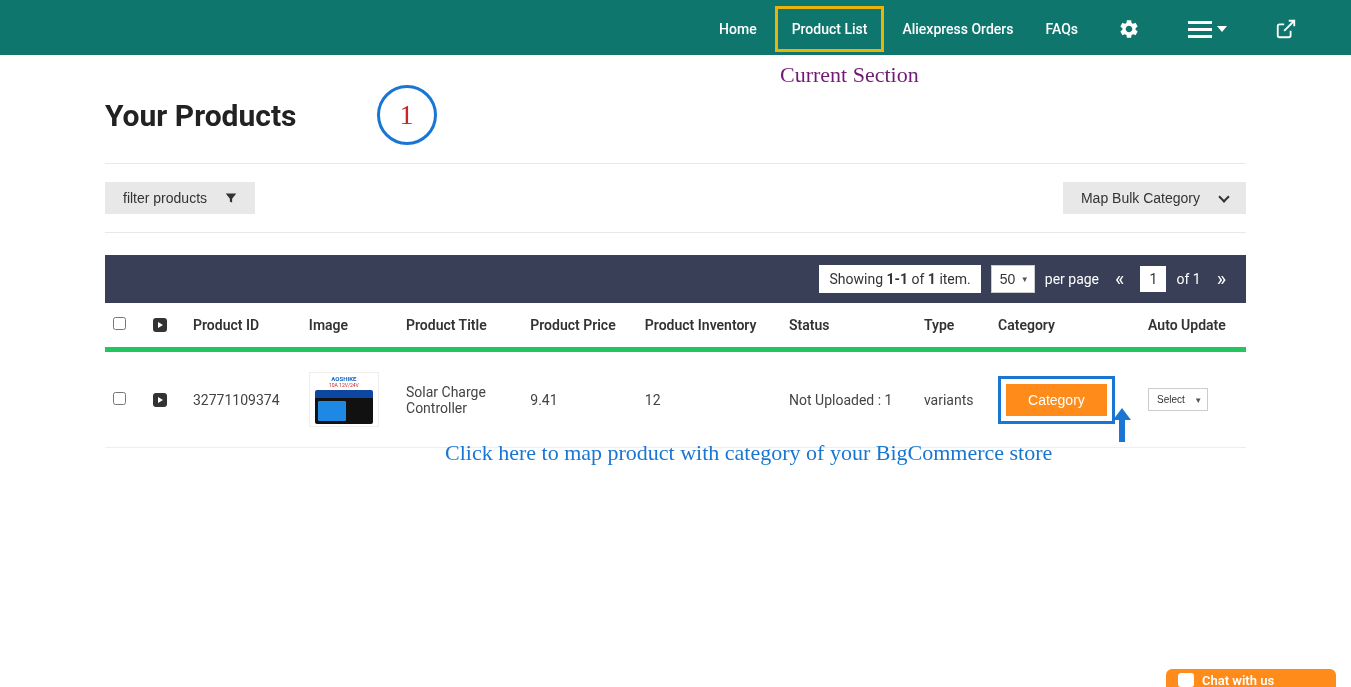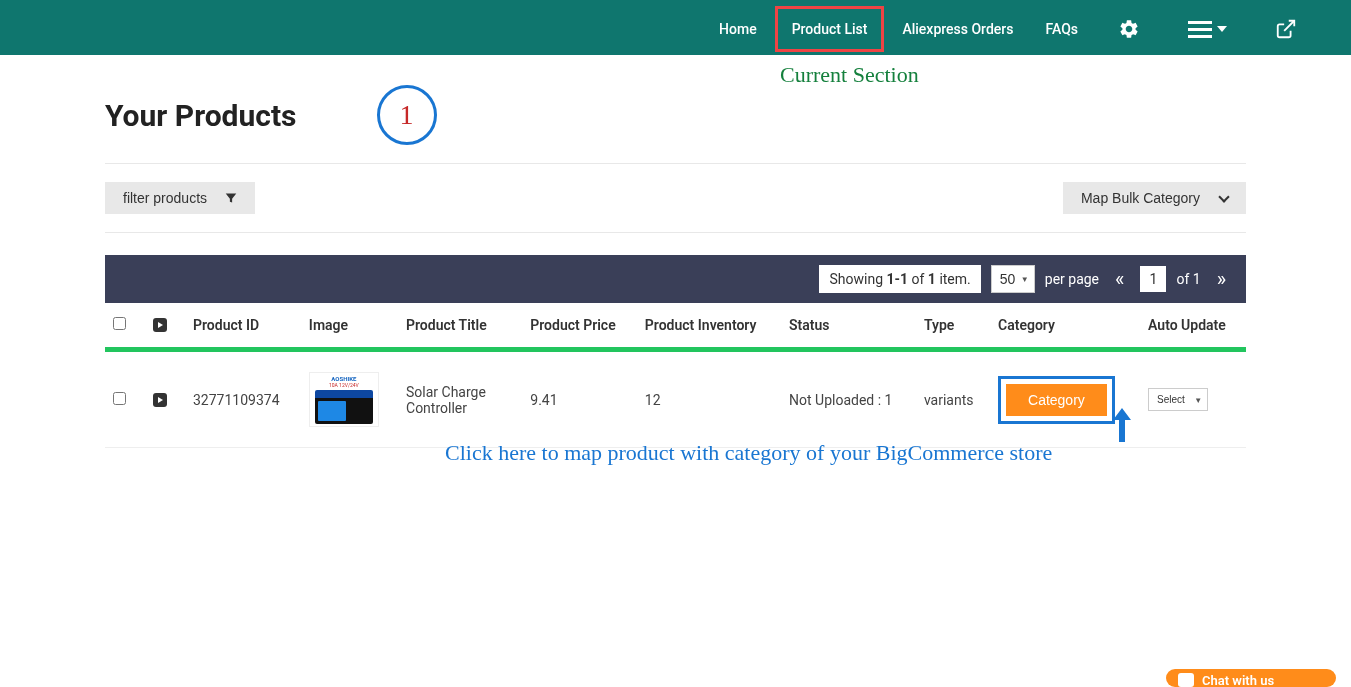--- a/index.html
+++ b/index.html
@@ -29,21 +29,21 @@
       gap: 0;
     }
     .nav-item {
       color: #fff;
       font-size: 14px;
       padding: 18px 16px;
       cursor: pointer;
       font-weight: 500;
     }
     .nav-item.highlighted {
-      border: 3px solid #ef4444;
+      border: 3px solid #eab308;
       padding: 12px 14px;
       margin: 0 2px;
     }
     .nav-icon {
       color: #fff;
       padding: 0 24px;
       display: flex;
       align-items: center;
       cursor: pointer;
     }
@@ -72,21 +72,21 @@
       margin-left: 3px;
     }
     .share-icon {
       width: 22px;
       height: 22px;
     }
     .annotation-current {
       position: absolute;
       top: 62px;
       left: 780px;
-      color: #15803d;
+      color: #701a75;
       font-family: Georgia, serif;
       font-size: 22px;
     }
     .page-container {
       padding: 30px 105px 0 105px;
     }
     .page-title {
       font-size: 30px;
       font-weight: 700;
       color: #222;
@@ -326,21 +326,20 @@
       font-weight: 600;
       display: flex;
       align-items: center;
       gap: 8px;
       border-top-left-radius: 6px;
       border-top-right-radius: 6px;
       cursor: pointer;
       width: 170px;
       height: 18px;
       overflow: hidden;
-      border-radius: 9px;
     }
     .chat-bubble {
       width: 16px;
       height: 14px;
       background: #fff;
       border-radius: 3px;
       position: relative;
       flex-shrink: 0;
     }
     .chat-bubble::after {

